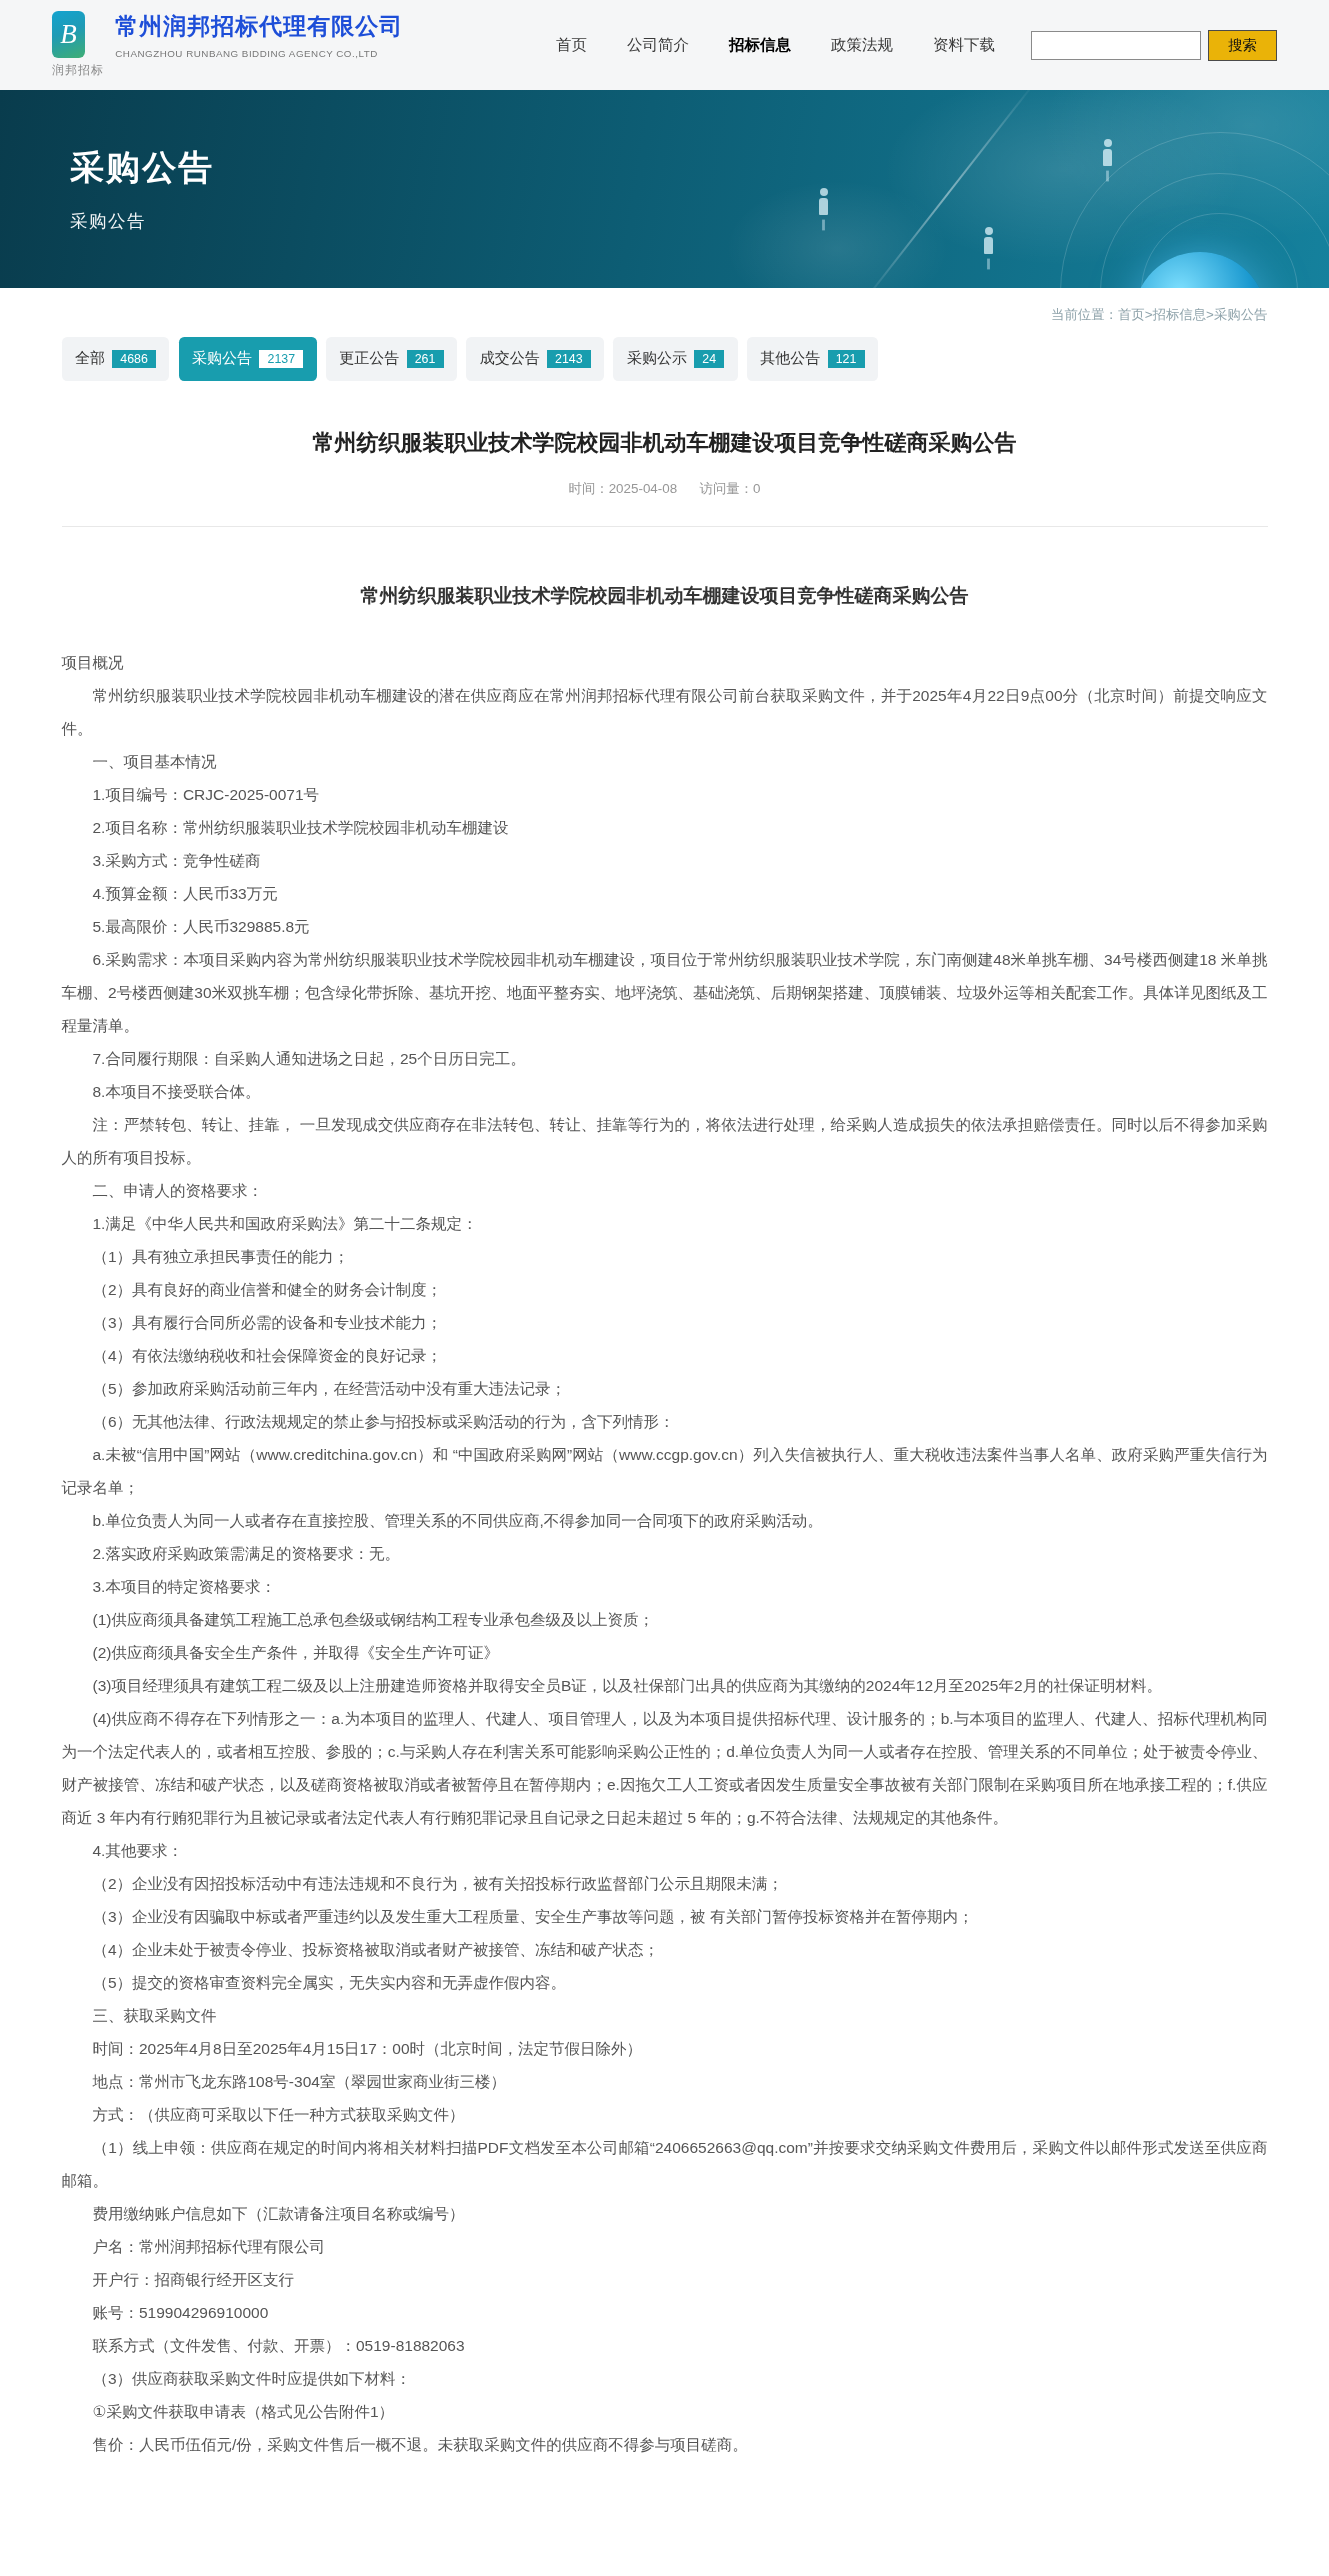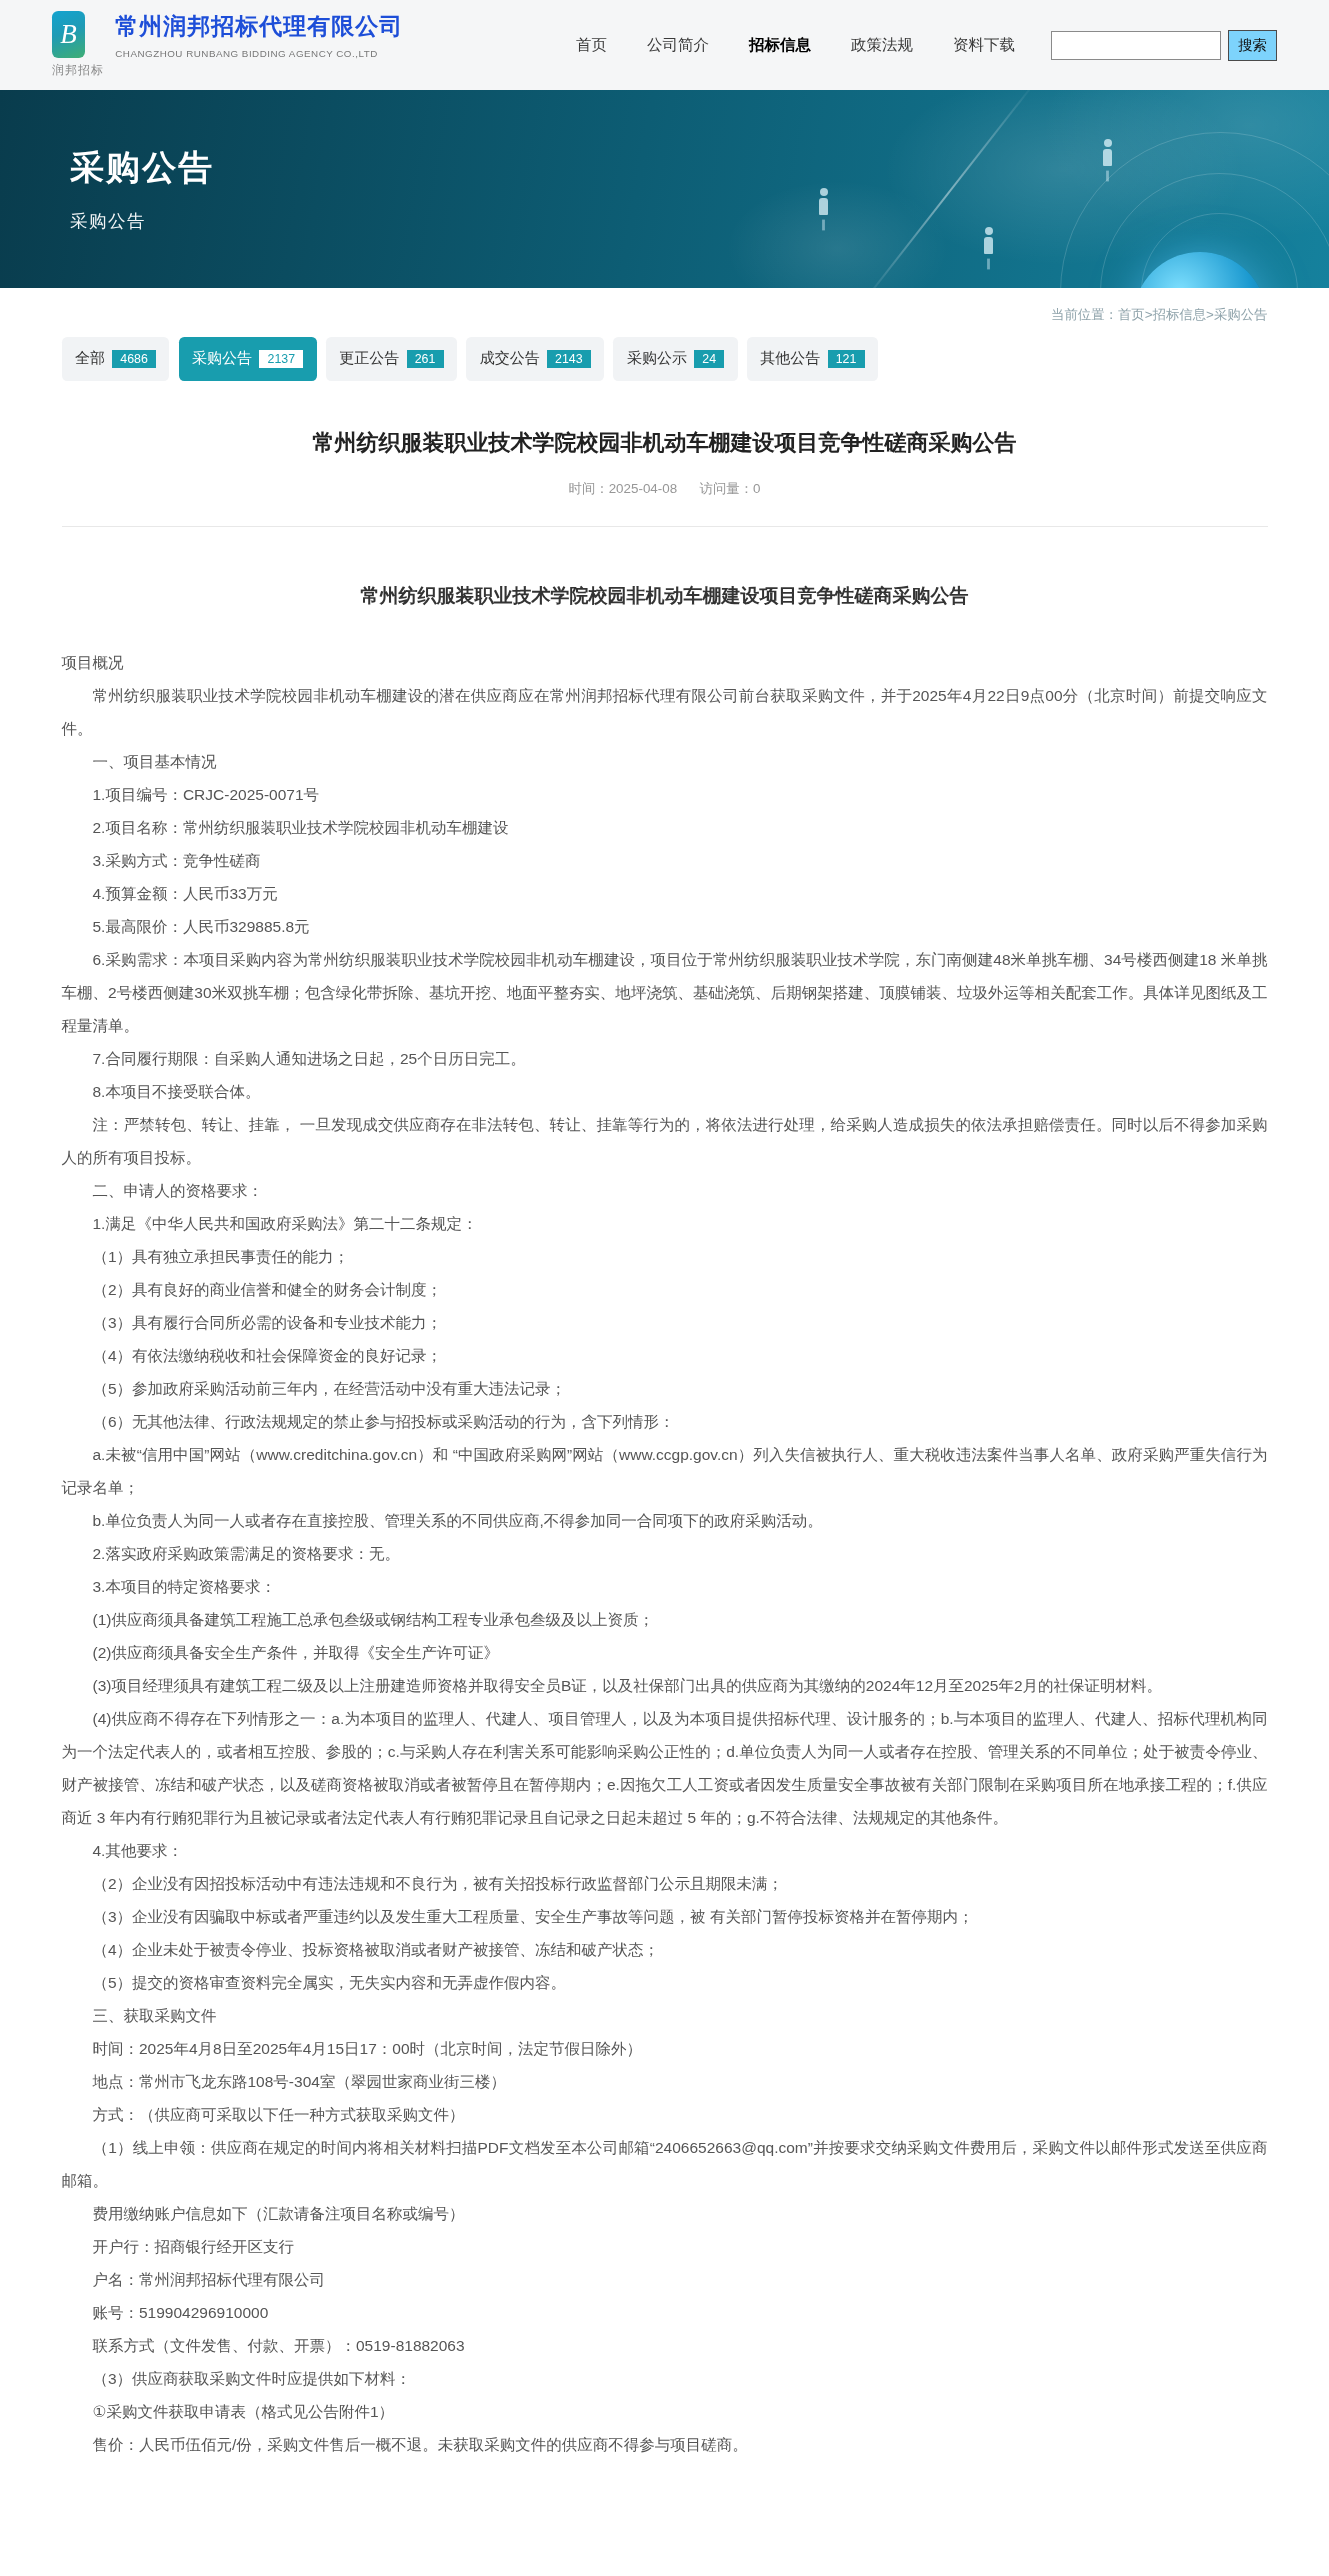--- a/index.html
+++ b/index.html
@@ -10,21 +10,21 @@
   .logo-icon{width:33px;height:47px;border-radius:6.2px;background:linear-gradient(160deg,#14a3cf 0%,#1f9bb5 45%,#3fae74 100%);display:flex;align-items:center;justify-content:center;color:#fff;font-size:27px;font-style:italic;font-family:"Liberation Serif",serif;}
   .logo-caption{font-size:12px;color:#888;text-align:center;margin-top:3.1px;letter-spacing:1px;}
   .logo-text .cn{font-size:23px;font-weight:bold;color:#1d4ed8;letter-spacing:1px;}
   .logo-text .en{font-size:9.8px;color:#777;margin-top:5.2px;letter-spacing:0.5px;}
   .header-spacer{flex:1;}
   .nav{display:flex;gap:40px;align-items:center;margin-right:36px;}
   .nav-item{font-size:15.5px;color:#3a3a3a;cursor:pointer;white-space:nowrap;}
   .nav-item.active{font-weight:bold;color:#000;}
   .search{display:flex;align-items:center;gap:7.2px;}
   .search input{width:170px;height:29px;border:1px solid #8a8a8a;background:#fff;font-size:13.4px;padding:0 6.2px;box-sizing:border-box;}
-  .search button{height:31px;padding:0 9px;font-size:14.4px;background:#7dd3fc;border:1.5px solid #4a4a4a;color:#111;cursor:pointer;}
+  .search button{height:31px;padding:0 19px;font-size:14.4px;background:#eab308;border:1.5px solid #4a4a4a;color:#111;cursor:pointer;}
   
   .banner{position:relative;height:198px;overflow:hidden;display:flex;flex-direction:column;justify-content:center;padding-left:70px;box-sizing:border-box;
     background:
       radial-gradient(289px 155px at 80% 40%, rgba(255,255,255,.13), transparent 62%),
       radial-gradient(185px 113px at 63% 80%, rgba(255,255,255,.10), transparent 60%),
       radial-gradient(319px 175px at 94% 18%, rgba(255,255,255,.12), transparent 65%),
       linear-gradient(100deg,#093c4d 0%,#0d5d74 48%,#15819d 100%);}
   .banner-title{font-size:34px;color:#fff;letter-spacing:2.1px;margin:0 0 17.5px;font-weight:bold;}
   .banner-sub{font-size:17.5px;color:rgba(255,255,255,.95);letter-spacing:1.5px;}
   .arc{position:absolute;border:1px solid rgba(255,255,255,.16);border-radius:50%;}
@@ -223,24 +223,24 @@
       <p><span>时间：2025年4月8日至2025年4月15日17：00时（北京时间，法定节假日除外）</span><span class="u"></span></p>
 
       <p><span>地点：常州市飞龙东路108号-304室（翠园世家商业街三楼）</span><span class="u"></span></p>
 
       <p><span>方式：（供应商可采取以下任一种方式获取采购文件）</span><span class="u"></span></p>
 
       <p><span>（1）线上申领：供应商在规定的时间内将相关材料扫描PDF文档发至本公司邮箱“2406652663@qq.com”并按要求交纳采购文件费用后，采购文件以邮件形式发送至供应商邮箱。</span><span class="u"></span></p>
 
       <p><span>费用缴纳账户信息如下（汇款请备注项目名称或编号）</span><span class="u"></span></p>
 
+      <p><span>户名：常州润邦招标代理有限公司</span><span class="u"></span></p>
+
       <p><span>开户行：招商银行经开区支行</span><span class="u"></span></p>
 
-      <p><span>户名：常州润邦招标代理有限公司</span><span class="u"></span></p>
-
       <p><span>账号：519904296910000</span><span class="u"></span></p>
 
       <p><span>联系方式（文件发售、付款、开票）：0519-81882063</span><span class="u"></span></p>
 
 
       <p><span>（3）供应商获取采购文件时应提供如下材料：</span><span class="u"></span></p>
 
       <p><span>①采购文件获取申请表（格式见公告附件1）</span><span class="u"></span></p>
 
 

